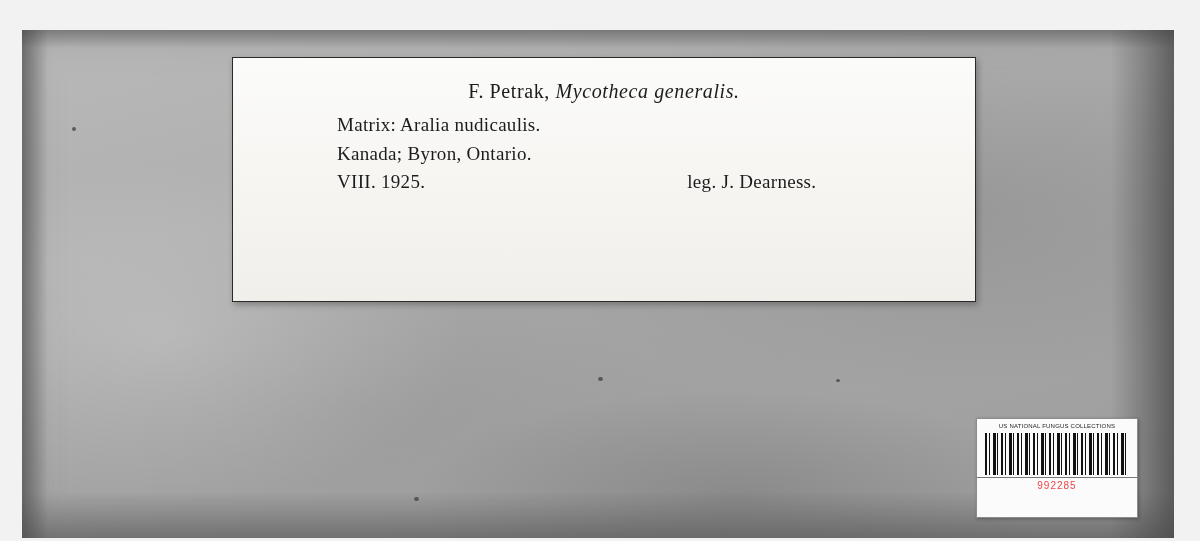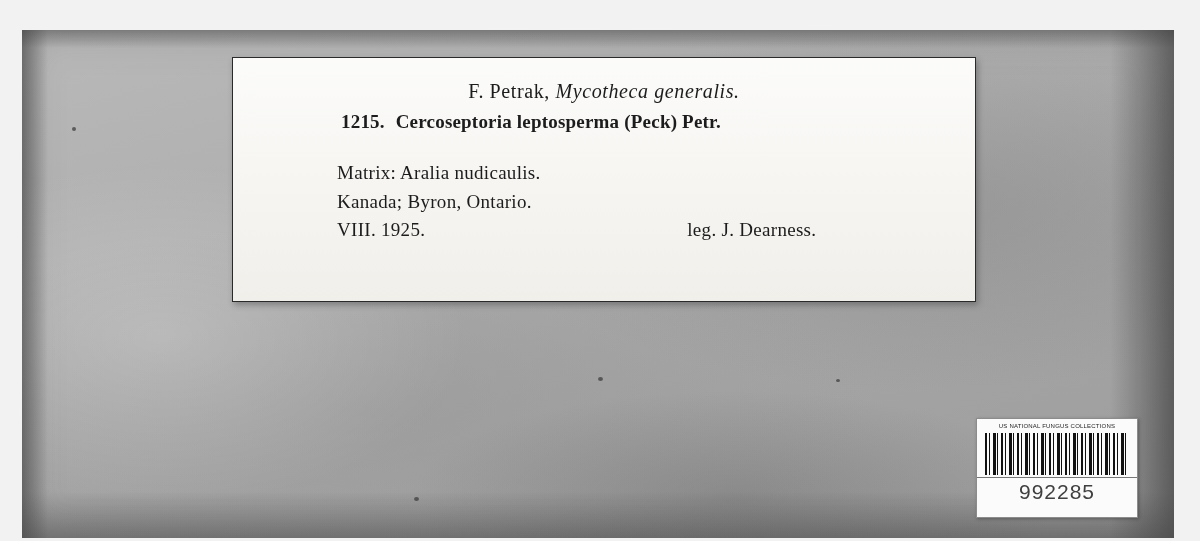--- a/index.html
+++ b/index.html
@@ -156,24 +156,24 @@
     background-image: repeating-linear-gradient(
       to right,
       #111 0px, #111 2px, #fbfbfb 2px, #fbfbfb 4px,
       #111 4px, #111 5px, #fbfbfb 5px, #fbfbfb 8px,
       #111 8px, #111 11px, #fbfbfb 11px, #fbfbfb 12px,
       #111 12px, #111 13px, #fbfbfb 13px, #fbfbfb 16px
     );
   }
   .barcode-number {
     font-family: "Liberation Sans", sans-serif;
-    font-size: 21px;
+    font-size: 10px;
     letter-spacing: 1px;
     text-align: center;
-    color: #404040;
+    color: #ef4444;
     border-top: 1px solid #777;
     padding-top: 2px;
   }
 
   
   .speck {
     position: absolute;
     background: #3d3d3d;
     border-radius: 50%;
     opacity: 0.75;
@@ -196,25 +196,20 @@
   <div class="speck" style="left:414px; top:497px; width:5px; height:4px;"></div>
 
   <div class="label-card">
     <div class="label-inner">
 
       <div class="line-series">
         <span class="series-author">F. Petrak,</span>
         <span class="series-title">Mycotheca generalis.</span>
       </div>
 
-      <div class="line-name">
-        <span class="num">1215.</span>
-        <span class="taxon">Cercoseptoria leptosperma</span>
-        <span class="authority">(Peck) Petr.</span>
-      </div>
 
       <div class="block-details">
         <div class="details-row">
           <span class="left">Matrix: Aralia nudicaulis.</span>
         </div>
         <div class="details-row">
           <span class="left">Kanada; Byron, Ontario.</span>
         </div>
         <div class="details-row">
           <span class="left">VIII. 1925.</span>

